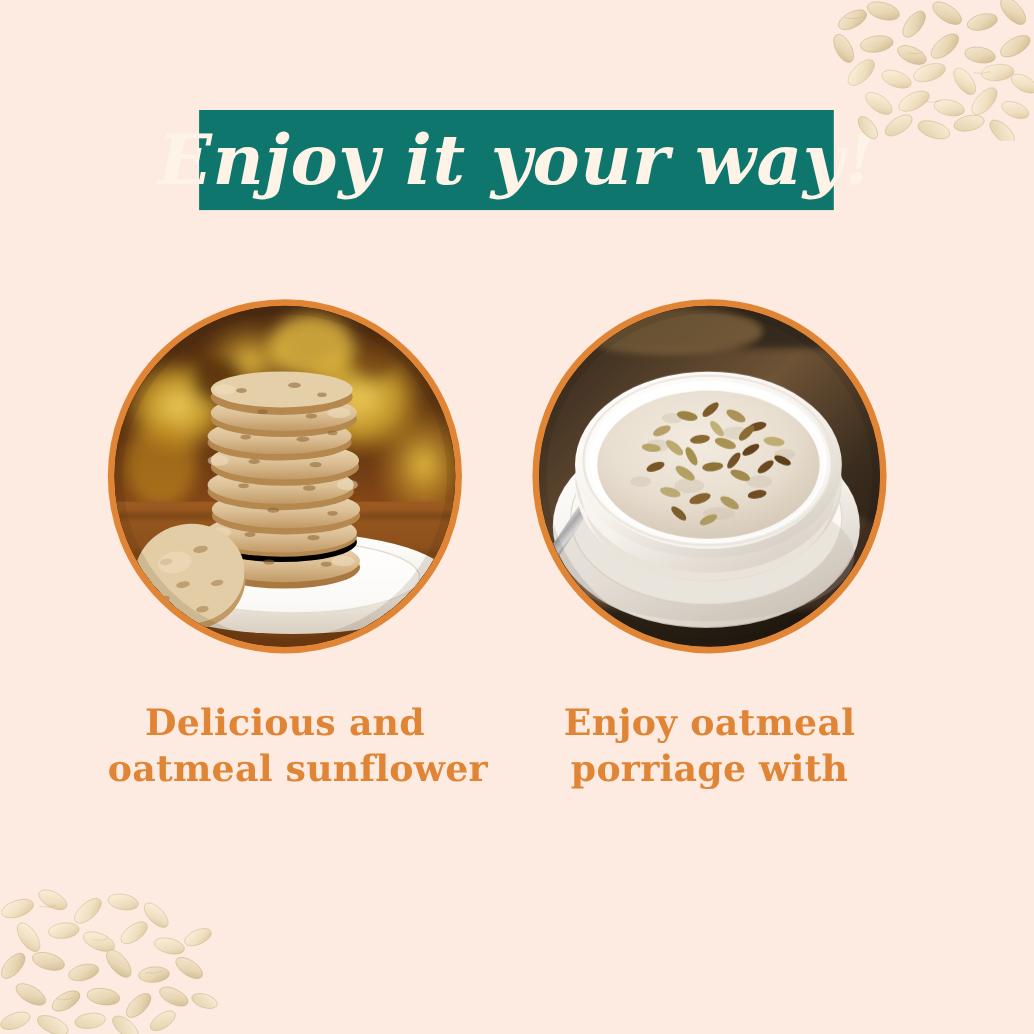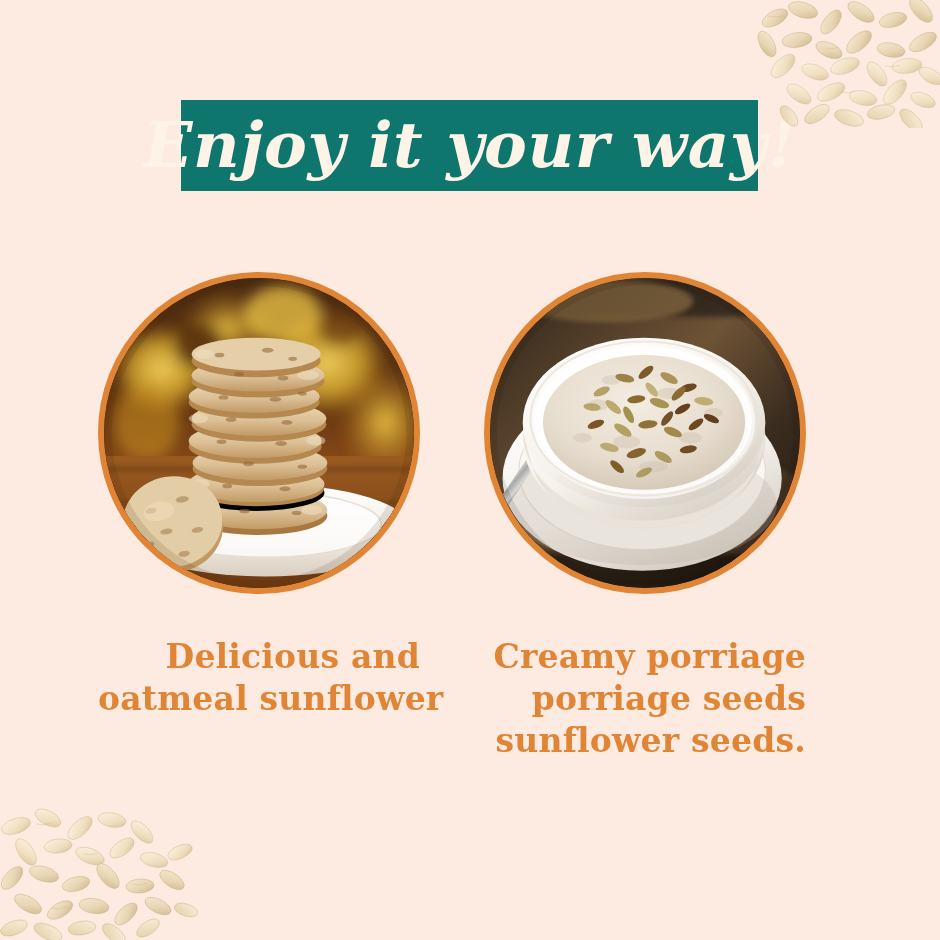--- a/index.html
+++ b/index.html
@@ -67,21 +67,21 @@
     background: #3a2318;
   }
   .photo-circle svg {
     display: block;
     width: 100%;
     height: 100%;
   }
 
   .caption {
     margin-top: 42px;
-    text-align: right;
+    text-align: center;
     font-family: "DejaVu Serif", serif;
     font-weight: 700;
     font-size: 33px;
     line-height: 1.28;
     color: #E08536;
     letter-spacing: 0.2px;
   }
   .caption .cap-line { display: block; white-space: nowrap; }
 
   
@@ -447,23 +447,22 @@
               </g>
           </g>
 
           <ellipse cx="160" cy="150" rx="112" ry="76" fill="none" stroke="#ffffff" stroke-width="7" opacity="0.65"></ellipse>
           <ellipse cx="160" cy="146" rx="118" ry="80" fill="none" stroke="#e9e2d8" stroke-width="2" opacity="0.8"></ellipse>
           <circle cx="161" cy="161" r="161" fill="none" stroke="#120c07" stroke-width="14" opacity="0.1"></circle>
         </g>
       </svg>
     </div>
     <div class="caption">
-      <span class="cap-line">Creamy porriage</span>
-      <span class="cap-line">porriage seeds</span>
-      <span class="cap-line">sunflower seeds.</span>
+      <span class="cap-line">Enjoy oatmeal</span>
+      <span class="cap-line">porriage with</span>
     </div>
   </div>
 
   <div class="seed-pile" id="seeds-top-right">
     <svg viewBox="0 0 195 128" preserveAspectRatio="none" role="img">
       <defs>
         <linearGradient id="seedA" x1="0" y1="0" x2="1" y2="1">
           <stop offset="0%" stop-color="#f7ead2"></stop>
           <stop offset="55%" stop-color="#e8d6b4"></stop>
           <stop offset="100%" stop-color="#cdb68c"></stop>

